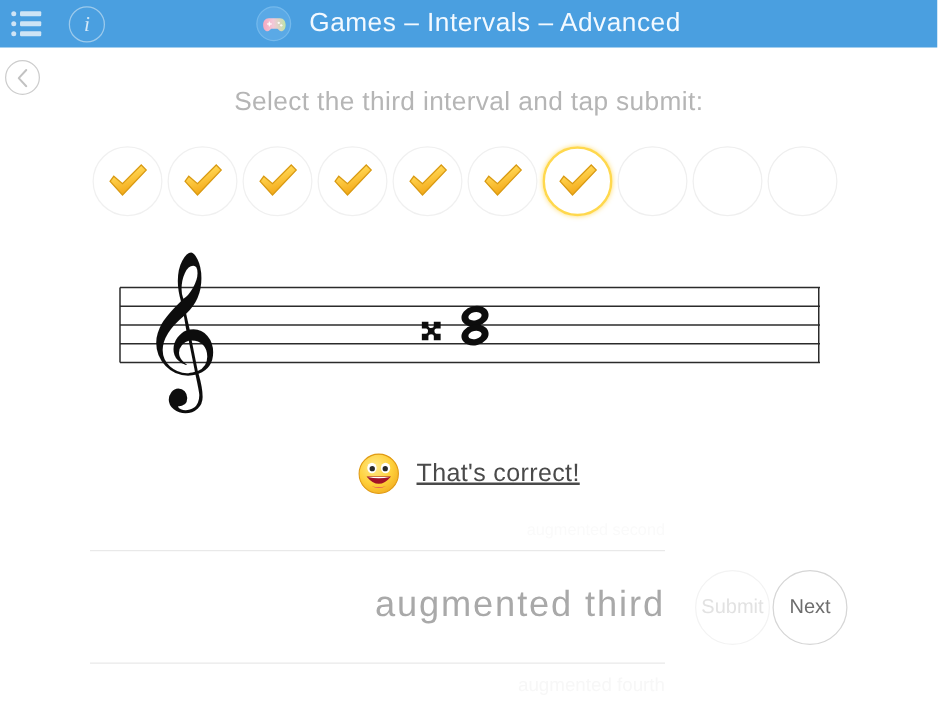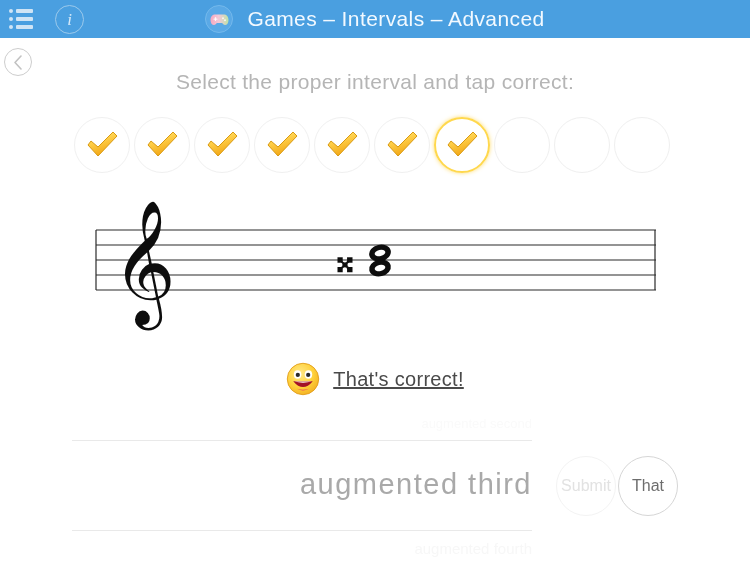--- a/index.html
+++ b/index.html
@@ -161,21 +161,21 @@
       <span class="hdr-title">Games – Intervals – Advanced</span>
     </div>
   </div>
 
   <div class="back-btn">
     <svg width="11" height="15" viewBox="0 0 11 15">
       <path d="M8 1 L2 7.5 L8 14" fill="none" stroke="#c2c2c2" stroke-width="1.6" stroke-linecap="round" stroke-linejoin="round"></path>
     </svg>
   </div>
 
-  <div class="instruction">Select the proper interval and tap correct:</div>
+  <div class="instruction">Select the third interval and tap submit:</div>
 
   <div class="progress">
     <div class="pcircle">
         <svg class="check" viewBox="0 0 40 40">
           <defs>
             <linearGradient id="ck" x1="0" y1="0" x2="0.4" y2="1">
               <stop offset="0%" stop-color="#ffe9a0"></stop>
               <stop offset="40%" stop-color="#ffd24d"></stop>
               <stop offset="100%" stop-color="#f2a615"></stop>
             </linearGradient>
@@ -272,16 +272,16 @@
   <div class="picker">
     <div class="picker-item prev">augmented second</div>
     <div class="picker-line top"></div>
     <div class="picker-item sel">augmented third</div>
     <div class="picker-line bottom"></div>
     <div class="picker-item next">augmented fourth</div>
   </div>
 
   <div class="actions">
     <div class="round-btn submit">Submit</div>
-    <div class="round-btn next">That</div>
+    <div class="round-btn next">Next</div>
   </div>
 
 </div>
 
 </body></html>

